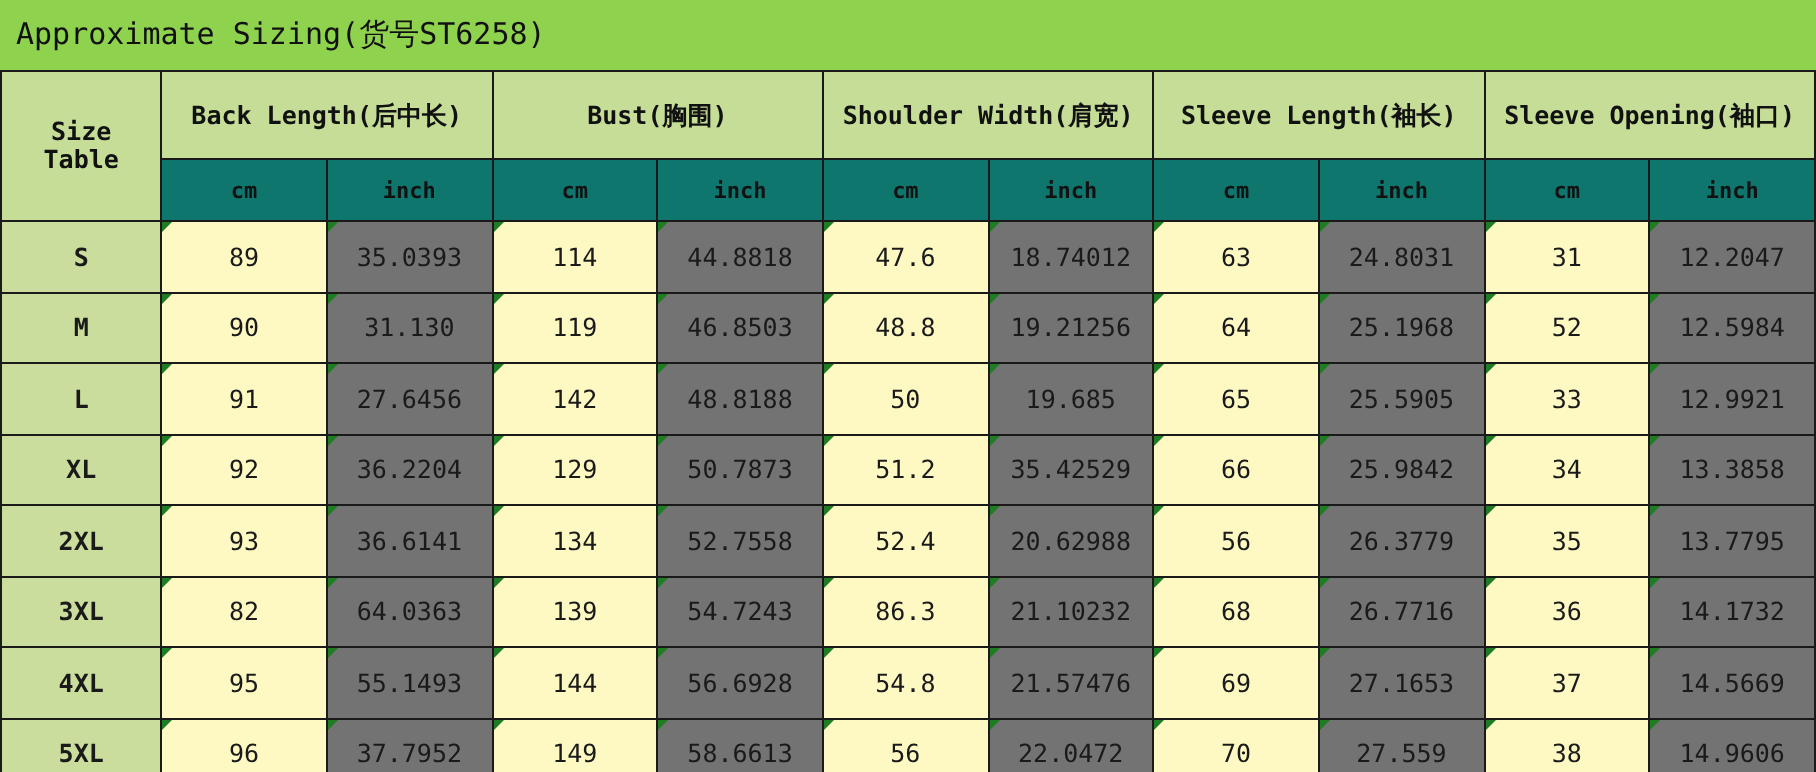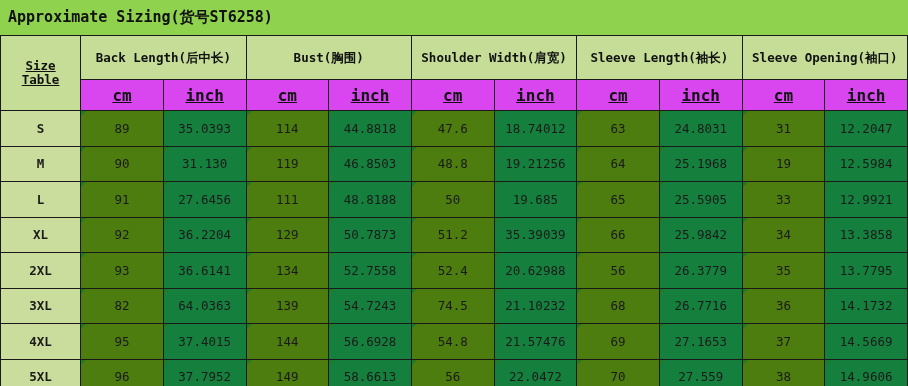--- a/index.html
+++ b/index.html
@@ -27,21 +27,21 @@
     background: #8fd24e;
     display: flex;
     align-items: center;
     padding-left: 8px;
     box-sizing: border-box;
     border-bottom: 1px solid #8fd24e;
   }
   #title-band .title-text {
     font-family: "DejaVu Sans Mono", "Liberation Mono", monospace;
     font-size: 15px;
-    font-weight: bold;
+    font-weight: normal;
     color: #111111;
     letter-spacing: 0px;
     white-space: nowrap;
   }
 
   
   table.sizing {
     border-collapse: collapse;
     table-layout: fixed;
     width: 908px;
@@ -65,55 +65,53 @@
     background: #c5dd96;
     height: 43px;
     font-size: 12.5px;
     font-weight: bold;
     color: #111111;
     line-height: 1.12;
     word-break: break-word;
   }
   
   tr.unit-row th {
-    background: #d946ef;
+    background: #0f766e;
     height: 30px;
-    font-size: 16px;
-    font-weight: bold;
-    color: #111111;
-    text-decoration: underline;
+    font-size: 11px;
+    font-weight: bold;
+    color: #111111;
   }
   
   th.size-corner {
     background: #c5dd96;
     font-size: 12.5px;
     font-weight: bold;
     color: #111111;
     line-height: 1.32;
-    text-decoration: underline;
   }
 
   
   tr.data-row td {
     height: 34.5px;
     font-size: 12.5px;
     color: #1a1a1a;
     position: relative;
   }
   td.size-cell {
     background: #cbdd9c;
     font-weight: bold;
     font-size: 12.5px;
     color: #111111;
   }
   td.cm-cell {
-    background: #4d7c0f;
+    background: #fef9c3;
   }
   td.inch-cell {
-    background: #15803d;
+    background: #737373;
   }
 
   
   td.cm-cell::before,
   td.inch-cell::before {
     content: "";
     position: absolute;
     top: 0;
     left: 0;
     width: 0;
@@ -184,44 +182,44 @@
         <tr class="data-row">
           <td class="size-cell">M</td>
           <td class="cm-cell">90</td>
           <td class="inch-cell">31.130</td>
           <td class="cm-cell">119</td>
           <td class="inch-cell">46.8503</td>
           <td class="cm-cell">48.8</td>
           <td class="inch-cell">19.21256</td>
           <td class="cm-cell">64</td>
           <td class="inch-cell">25.1968</td>
-          <td class="cm-cell">19</td>
+          <td class="cm-cell">52</td>
           <td class="inch-cell">12.5984</td>
         </tr>
         <tr class="data-row">
           <td class="size-cell">L</td>
           <td class="cm-cell">91</td>
           <td class="inch-cell">27.6456</td>
-          <td class="cm-cell">111</td>
+          <td class="cm-cell">142</td>
           <td class="inch-cell">48.8188</td>
           <td class="cm-cell">50</td>
           <td class="inch-cell">19.685</td>
           <td class="cm-cell">65</td>
           <td class="inch-cell">25.5905</td>
           <td class="cm-cell">33</td>
           <td class="inch-cell">12.9921</td>
         </tr>
         <tr class="data-row">
           <td class="size-cell">XL</td>
           <td class="cm-cell">92</td>
           <td class="inch-cell">36.2204</td>
           <td class="cm-cell">129</td>
           <td class="inch-cell">50.7873</td>
           <td class="cm-cell">51.2</td>
-          <td class="inch-cell">35.39039</td>
+          <td class="inch-cell">35.42529</td>
           <td class="cm-cell">66</td>
           <td class="inch-cell">25.9842</td>
           <td class="cm-cell">34</td>
           <td class="inch-cell">13.3858</td>
         </tr>
         <tr class="data-row">
           <td class="size-cell">2XL</td>
           <td class="cm-cell">93</td>
           <td class="inch-cell">36.6141</td>
           <td class="cm-cell">134</td>
@@ -232,31 +230,31 @@
           <td class="inch-cell">26.3779</td>
           <td class="cm-cell">35</td>
           <td class="inch-cell">13.7795</td>
         </tr>
         <tr class="data-row">
           <td class="size-cell">3XL</td>
           <td class="cm-cell">82</td>
           <td class="inch-cell">64.0363</td>
           <td class="cm-cell">139</td>
           <td class="inch-cell">54.7243</td>
-          <td class="cm-cell">74.5</td>
+          <td class="cm-cell">86.3</td>
           <td class="inch-cell">21.10232</td>
           <td class="cm-cell">68</td>
           <td class="inch-cell">26.7716</td>
           <td class="cm-cell">36</td>
           <td class="inch-cell">14.1732</td>
         </tr>
         <tr class="data-row">
           <td class="size-cell">4XL</td>
           <td class="cm-cell">95</td>
-          <td class="inch-cell">37.4015</td>
+          <td class="inch-cell">55.1493</td>
           <td class="cm-cell">144</td>
           <td class="inch-cell">56.6928</td>
           <td class="cm-cell">54.8</td>
           <td class="inch-cell">21.57476</td>
           <td class="cm-cell">69</td>
           <td class="inch-cell">27.1653</td>
           <td class="cm-cell">37</td>
           <td class="inch-cell">14.5669</td>
         </tr>
         <tr class="data-row">

